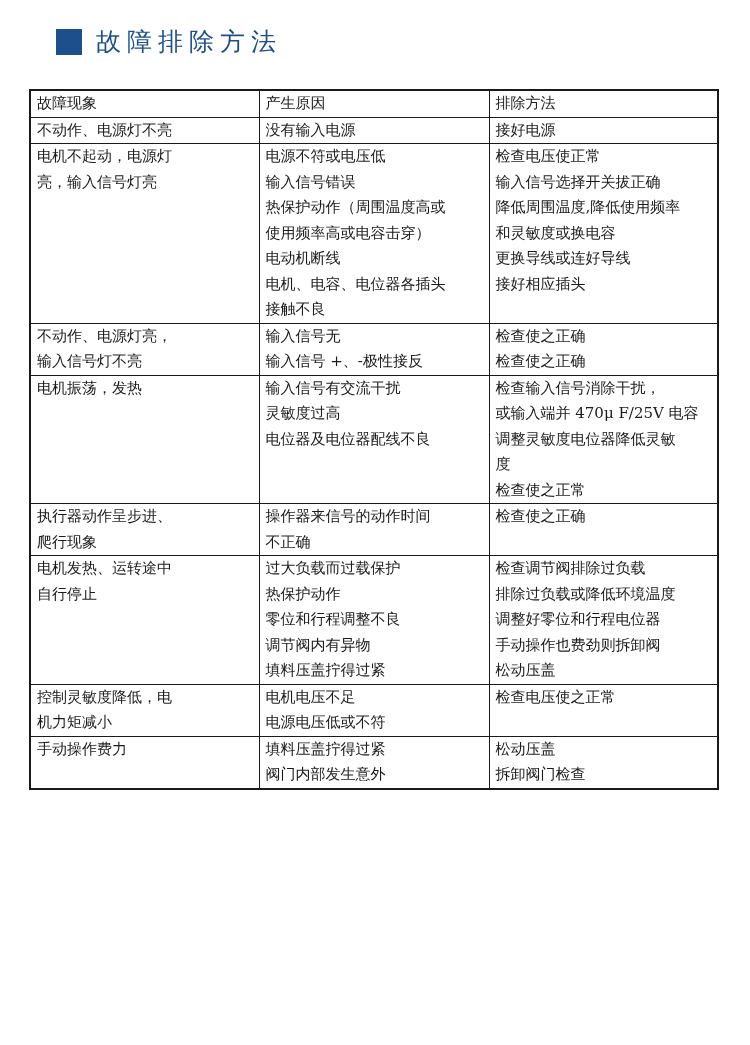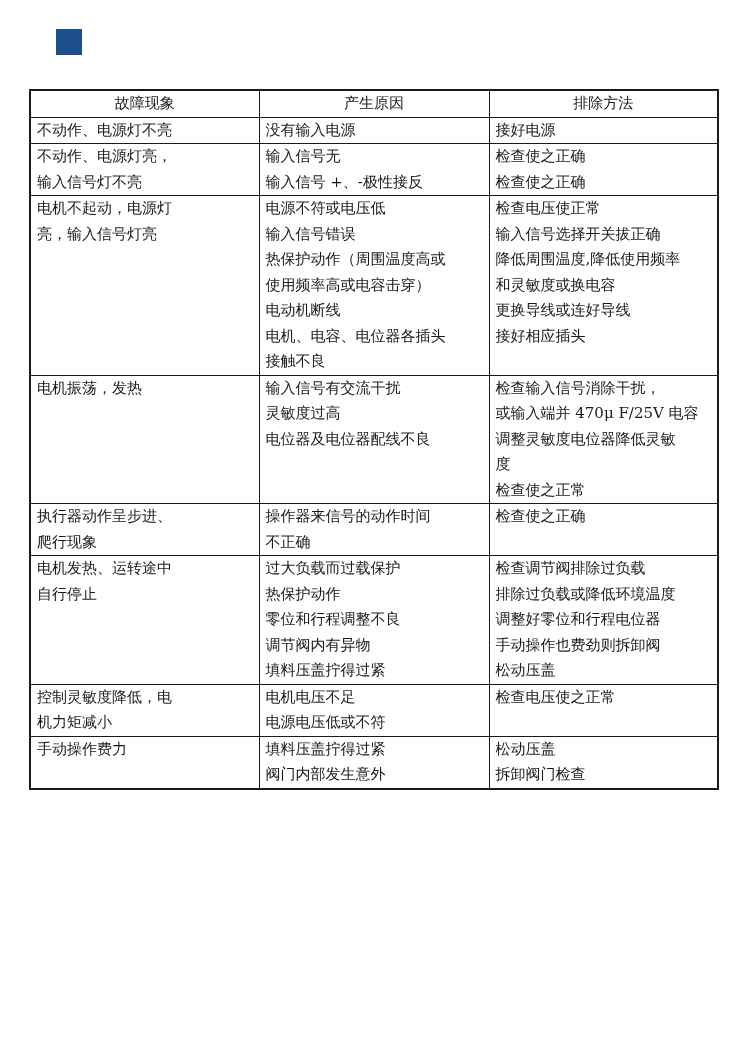--- a/index.html
+++ b/index.html
@@ -6,30 +6,31 @@
   body { width: 750px; height: 1045px; position: relative; overflow: hidden;
          font-family: "DejaVu Serif", "Liberation Serif", serif; color: #1a1a1a; }
   .title-wrap { position: absolute; left: 56px; top: 26px; height: 32px; display: flex; align-items: center; }
   .title-square { width: 26px; height: 26px; background: #1d4f8c; margin-right: 14px; }
   .title-text { font-family: "DejaVu Sans", "Liberation Sans", sans-serif; font-size: 25px;
                 letter-spacing: 6px; color: #1d4f8c; line-height: 32px; }
   table.tbl { position: absolute; left: 29px; top: 89px; width: 688px; border-collapse: collapse;
               border: 2px solid #1a1a1a; table-layout: fixed; }
   table.tbl th, table.tbl td { border: 1.5px solid #1a1a1a; vertical-align: top; font-size: 15px;
               line-height: 25.5px; padding: 0 6px; font-weight: normal; }
-  table.tbl th { text-align: center; height: 25px; }
+  table.tbl th { text-align: left; height: 25px; }
   col.c1 { width: 229px; } col.c2 { width: 230px; } col.c3 { width: 229px; }
   .cell-lines span { display: block; white-space: nowrap; }
   td.cell { padding-top: 0; padding-bottom: 0; margin-top: 41px; }
 </style>
 </head>
 <body>
 
 <div class="title-wrap">
   <div class="title-square"></div>
+  <div class="title-text">故障排除方法</div>
 </div>
 
 <table class="tbl">
   <colgroup>
       <col class="c1">
       <col class="c2">
       <col class="c3">
     </colgroup>
   <thead>
     <tr>
@@ -45,53 +46,53 @@
         </td>
         <td class="cell cell-lines">
           <span>没有输入电源</span>
         </td>
         <td class="cell cell-lines">
           <span>接好电源</span>
         </td>
       </tr>
       <tr>
         <td class="cell cell-lines">
-          <span>不动作、电源灯亮，</span>
-          <span>输入信号灯不亮</span>
-        </td>
-        <td class="cell cell-lines">
-          <span>输入信号无</span>
-          <span>输入信号 +、-极性接反</span>
-        </td>
-        <td class="cell cell-lines">
-          <span>检查使之正确</span>
-          <span>检查使之正确</span>
-        </td>
-      </tr>
-      <tr>
-        <td class="cell cell-lines">
           <span>电机不起动，电源灯</span>
           <span>亮，输入信号灯亮</span>
         </td>
         <td class="cell cell-lines">
           <span>电源不符或电压低</span>
           <span>输入信号错误</span>
           <span>热保护动作（周围温度高或</span>
           <span>使用频率高或电容击穿）</span>
           <span>电动机断线</span>
           <span>电机、电容、电位器各插头</span>
           <span>接触不良</span>
         </td>
         <td class="cell cell-lines">
           <span>检查电压使正常</span>
           <span>输入信号选择开关拔正确</span>
           <span>降低周围温度,降低使用频率</span>
           <span>和灵敏度或换电容</span>
           <span>更换导线或连好导线</span>
           <span>接好相应插头</span>
+        </td>
+      </tr>
+      <tr>
+        <td class="cell cell-lines">
+          <span>不动作、电源灯亮，</span>
+          <span>输入信号灯不亮</span>
+        </td>
+        <td class="cell cell-lines">
+          <span>输入信号无</span>
+          <span>输入信号 +、-极性接反</span>
+        </td>
+        <td class="cell cell-lines">
+          <span>检查使之正确</span>
+          <span>检查使之正确</span>
         </td>
       </tr>
       <tr>
         <td class="cell cell-lines">
           <span>电机振荡，发热</span>
         </td>
         <td class="cell cell-lines">
           <span>输入信号有交流干扰</span>
           <span>灵敏度过高</span>
           <span>电位器及电位器配线不良</span>

